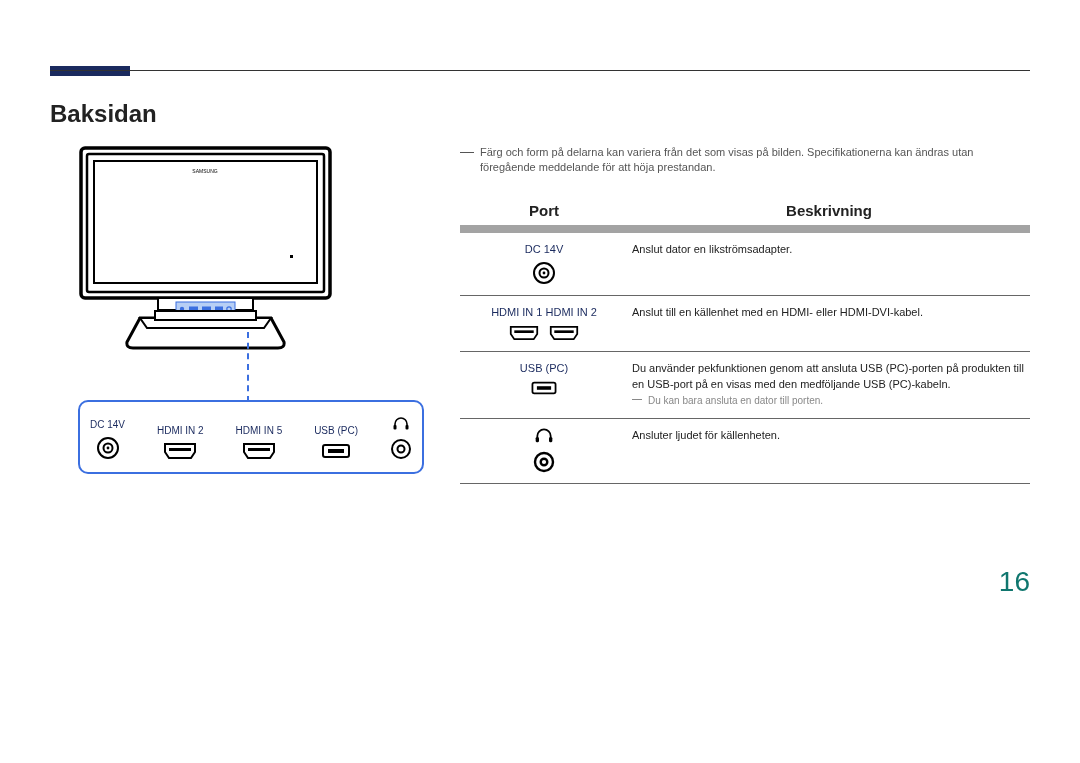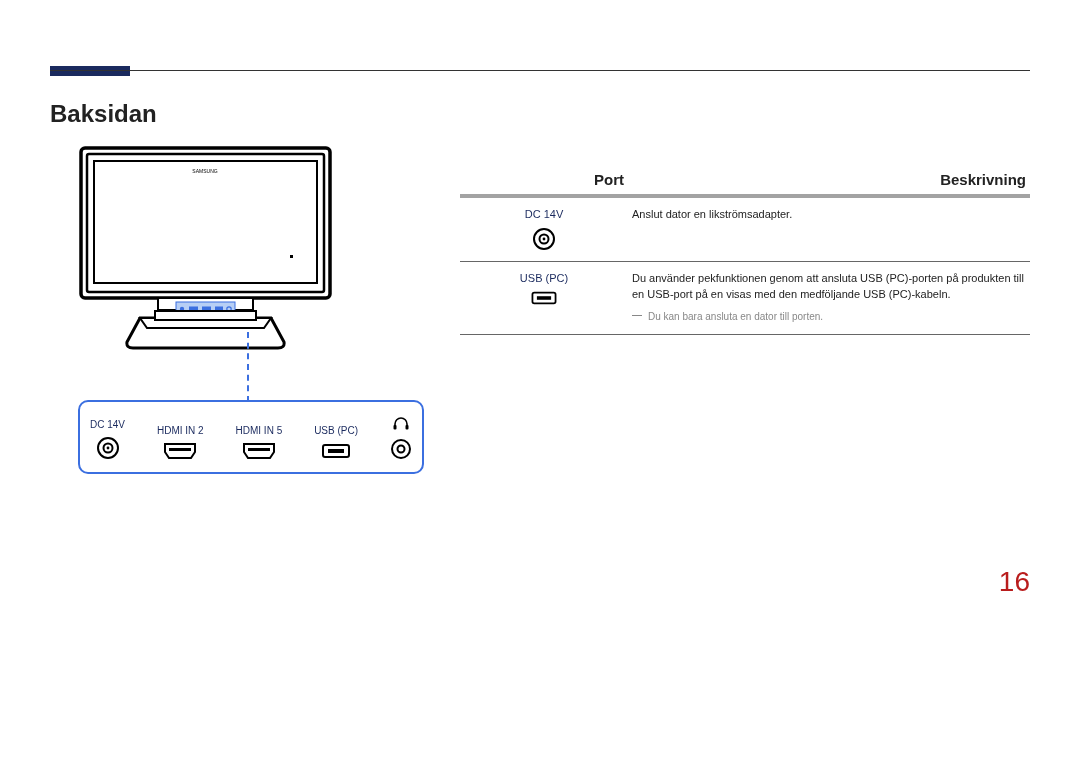--- a/index.html
+++ b/index.html
@@ -107,26 +107,26 @@
     flex: 0 0 14px;
     border-top: 1px solid #555;
     margin-top: 7px;
   }
   .port-table {
     margin-top: 20px;
     width: 100%;
     border-collapse: collapse;
   }
   .port-table th {
-    text-align: right;
+    text-align: center;
     font-size: 15px;
     font-weight: bold;
     color: #222;
     padding: 6px 4px 6px 4px;
-    border-bottom: 4px solid #a3a3a3;
+    border-bottom: 8px solid #a3a3a3;
   }
   .port-table td {
     vertical-align: top;
     border-bottom: 1px solid #666;
     padding: 8px 4px 10px 4px;
     font-size: 11px;
     line-height: 1.5;
     color: #222;
   }
   .port-table td.port-visual {
@@ -143,35 +143,35 @@
   }
   .port-visual .picons {
     display:flex;
     justify-content:center;
     gap:10px;
     margin-top:4px;
   }
   .sub-note {
     font-size: 10px;
     color: #888;
-    margin-top: 6px;
+    margin-top: 0;
     display: flex;
     gap: 6px;
   }
   .sub-note .dash2 {
     flex: 0 0 10px;
     border-top: 1px solid #888;
     margin-top: 6px;
   }
   .page-number {
     position: absolute;
     right: 50px;
     bottom: 30px;
     font-size: 28px;
-    color: #b91c1c;
+    color: #0f766e;
   }
   
   svg.port-icon { display:block; }
 </style>
 </head>
 <body>
 
 <div class="page">
 
   <div class="top-rule-wrap">
@@ -253,20 +253,24 @@
         <svg class="port-icon" width="22" height="22" viewBox="0 0 22 22">
           <circle cx="11" cy="11" r="9" fill="none" stroke="#000" stroke-width="2"></circle>
           <circle cx="11" cy="11" r="3.5" fill="none" stroke="#000" stroke-width="2"></circle>
         </svg>
       </div>
     </div>
   </div>
 
   <div class="right-col">
 
+    <div class="note-line">
+      <span class="dash"></span>
+      <span>Färg och form på delarna kan variera från det som visas på bilden. Specifikationerna kan ändras utan föregående meddelande för att höja prestandan.</span>
+    </div>
 
     <table class="port-table">
       <thead>
         <tr>
           <th>Port</th>
           <th>Beskrivning</th>
         </tr>
       </thead>
       <tbody>
         <tr>
@@ -276,38 +280,72 @@
               <svg class="port-icon" width="24" height="24" viewBox="0 0 24 24">
                 <circle cx="12" cy="12" r="10" fill="none" stroke="#000" stroke-width="2"></circle>
                 <circle cx="12" cy="12" r="4.5" fill="none" stroke="#000" stroke-width="2"></circle>
                 <circle cx="12" cy="12" r="1.4" fill="#000"></circle>
               </svg>
             </div>
           </td>
           <td class="port-desc">Anslut dator en likströmsadapter.</td>
         </tr>
 
+        <tr>
+          <td class="port-visual">
+            <div class="plabel">HDMI IN 1   HDMI IN 2</div>
+            <div class="picons">
+              <svg class="port-icon" width="30" height="16" viewBox="0 0 34 18">
+                <path d="M2 2 H32 V10 L28 16 H6 L2 10 Z" fill="#fff" stroke="#000" stroke-width="2"></path>
+                <rect x="6" y="6" width="22" height="3" fill="#000"></rect>
+              </svg>
+              <svg class="port-icon" width="30" height="16" viewBox="0 0 34 18">
+                <path d="M2 2 H32 V10 L28 16 H6 L2 10 Z" fill="#fff" stroke="#000" stroke-width="2"></path>
+                <rect x="6" y="6" width="22" height="3" fill="#000"></rect>
+              </svg>
+            </div>
+          </td>
+          <td class="port-desc">Anslut till en källenhet med en HDMI- eller HDMI-DVI-kabel.</td>
+        </tr>
 
         <tr>
           <td class="port-visual">
             <div class="plabel">USB (PC)</div>
             <div class="picons">
               <svg class="port-icon" width="28" height="16" viewBox="0 0 30 18">
                 <rect x="2" y="3" width="26" height="12" rx="2" fill="#fff" stroke="#000" stroke-width="2"></rect>
                 <rect x="7" y="7" width="16" height="4" fill="#000"></rect>
               </svg>
             </div>
           </td>
           <td class="port-desc">
             <span>Du använder pekfunktionen genom att ansluta USB (PC)-porten på produkten till en USB-port på en visas med den medföljande USB (PC)-kabeln.</span>
             <div class="sub-note">
               <span class="dash2"></span>
               <span>Du kan bara ansluta en dator till porten.</span>
             </div>
           </td>
         </tr>
 
+        <tr>
+          <td class="port-visual">
+            <div class="plabel">
+              <svg width="20" height="16" viewBox="0 0 18 14">
+                <path d="M3 12 V8 a6 6 0 0 1 12 0 V12" fill="none" stroke="#000" stroke-width="1.6"></path>
+                <rect x="1.5" y="9" width="3" height="4.5" rx="1" fill="#000"></rect>
+                <rect x="13.5" y="9" width="3" height="4.5" rx="1" fill="#000"></rect>
+              </svg>
+            </div>
+            <div class="picons">
+              <svg class="port-icon" width="22" height="22" viewBox="0 0 22 22">
+                <circle cx="11" cy="11" r="9" fill="none" stroke="#000" stroke-width="2.4"></circle>
+                <circle cx="11" cy="11" r="3.3" fill="none" stroke="#000" stroke-width="2.4"></circle>
+              </svg>
+            </div>
+          </td>
+          <td class="port-desc">Ansluter ljudet för källenheten.</td>
+        </tr>
       </tbody>
     </table>
   </div>
 
   <div class="page-number">16</div>
 </div>
 
 </body></html>

